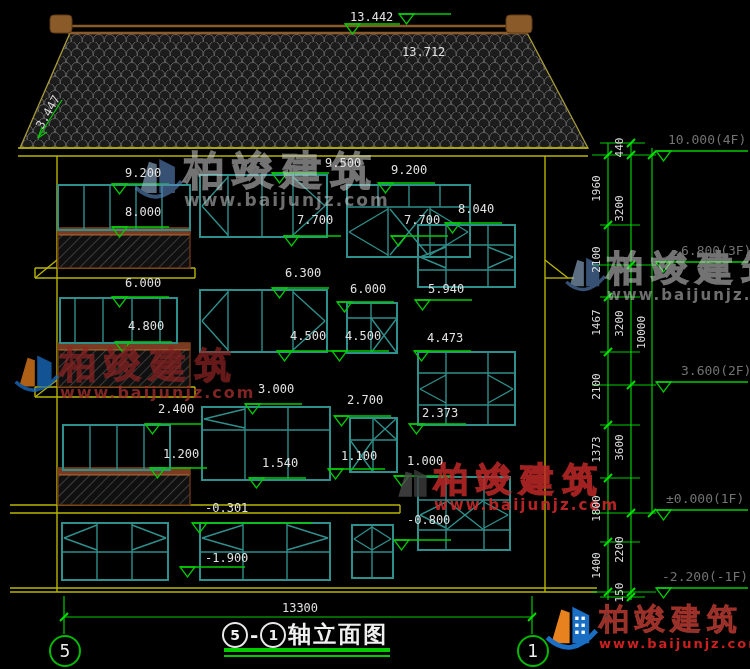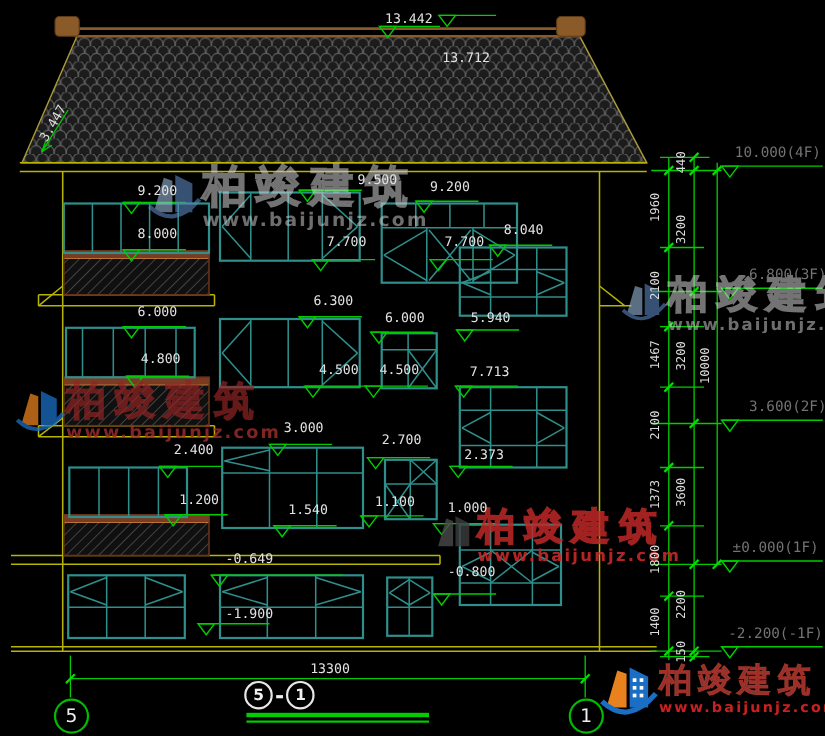--- a/index.html
+++ b/index.html
@@ -385,30 +385,30 @@
       <div class="dim" style="left: 297px; top: 213px;">7.700</div>
       <div class="dim" style="left: 404px; top: 213px;">7.700</div>
       <div class="dim" style="left: 458px; top: 202px;">8.040</div>
       <div class="dim" style="left: 285px; top: 266px;">6.300</div>
       <div class="dim" style="left: 125px; top: 276px;">6.000</div>
       <div class="dim" style="left: 350px; top: 282px;">6.000</div>
       <div class="dim" style="left: 428px; top: 282px;">5.940</div>
       <div class="dim" style="left: 128px; top: 319px;">4.800</div>
       <div class="dim" style="left: 290px; top: 329px;">4.500</div>
       <div class="dim" style="left: 345px; top: 329px;">4.500</div>
-      <div class="dim" style="left: 427px; top: 331px;">7.713</div>
+      <div class="dim" style="left: 427px; top: 331px;">4.473</div>
       <div class="dim" style="left: 258px; top: 382px;">3.000</div>
       <div class="dim" style="left: 347px; top: 393px;">2.700</div>
       <div class="dim" style="left: 158px; top: 402px;">2.400</div>
       <div class="dim" style="left: 422px; top: 406px;">2.373</div>
       <div class="dim" style="left: 163px; top: 447px;">1.200</div>
       <div class="dim" style="left: 341px; top: 449px;">1.100</div>
       <div class="dim" style="left: 262px; top: 456px;">1.540</div>
       <div class="dim" style="left: 407px; top: 454px;">1.000</div>
-      <div class="dim" style="left: 205px; top: 501px;">-0.649</div>
+      <div class="dim" style="left: 205px; top: 501px;">-0.301</div>
       <div class="dim" style="left: 407px; top: 513px;">-0.800</div>
       <div class="dim" style="left: 205px; top: 551px;">-1.900</div>
       <div class="dim" style="left: 350px; top: 10px;">13.442</div>
       <div class="dim" style="left: 402px; top: 0px; margin-top: 45px;">13.712</div>
       <div class="lvl" style="left: 668px; top: 132px;">10.000(4F)</div>
       <div class="lvl" style="left: 681px; top: 243px;">6.800(3F)</div>
       <div class="lvl" style="left: 681px; top: 363px;">3.600(2F)</div>
       <div class="lvl" style="left: 666px; top: 491px;">±0.000(1F)</div>
       <div class="lvl" style="left: 662px; top: 569px;">-2.200(-1F)</div>
       <div class="chainlbl" style="left: 566px; top: 182px;">1960</div>
@@ -426,20 +426,21 @@
       <div class="chainlbl" style="left: 589px; top: 586px;">150</div>
       <div class="chainlbl" style="left: 611px; top: 326px;">10000</div>
     </div>
 
   <div class="slope" style="left:30px;top:105px;z-index:3;">3.447</div>
 
   <div id="titlebar">
     <span class="circnum">5</span>
     <span style="font-size:20px;">-</span>
     <span class="circnum">1</span>
+    <span id="title-name">轴立面图</span>
   </div>
   <div class="underbar" style="left:224px;top:648px;width:166px;height:4px;"></div>
   <div class="underbar" style="left:224px;top:655px;width:166px;height:2px;"></div>
 
   <div class="axisbubble" style="left:49px;top:635px;">5</div>
   <div class="axisbubble" style="left:517px;top:635px;">1</div>
 
   <div class="dim" style="left:270px;top:601px;width:60px;text-align:center;z-index:3;">13300</div>
 
   <div id="corner-logo">

